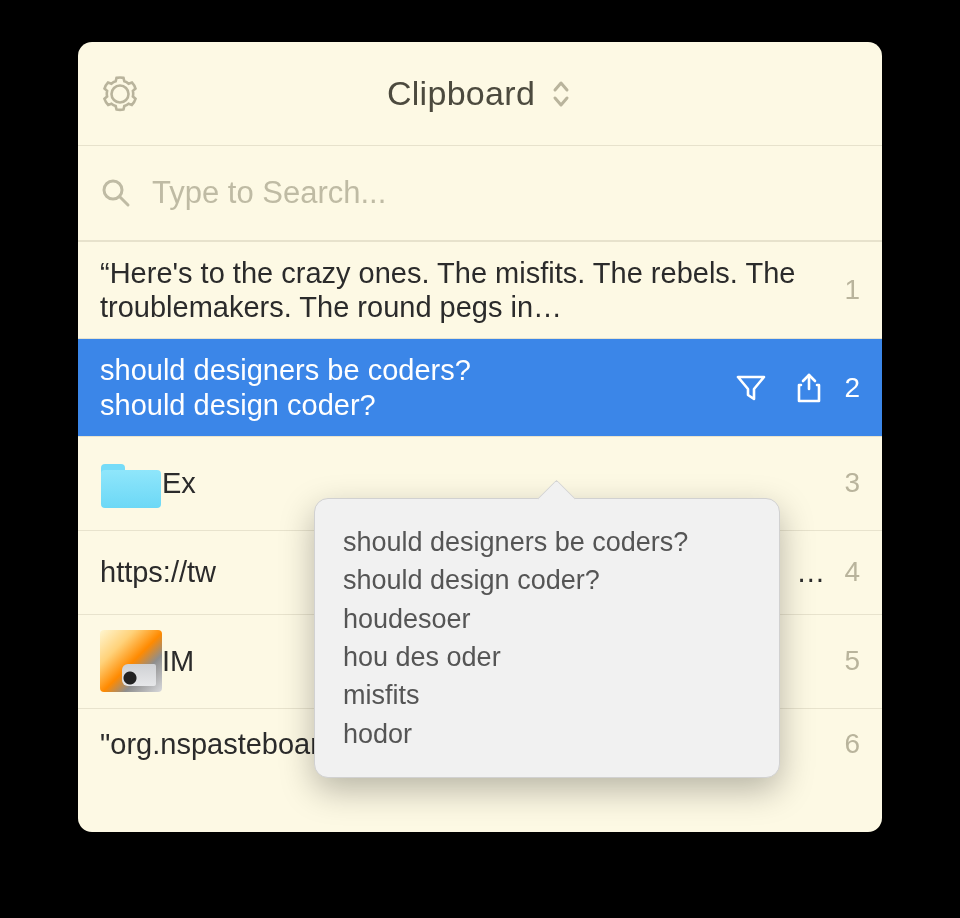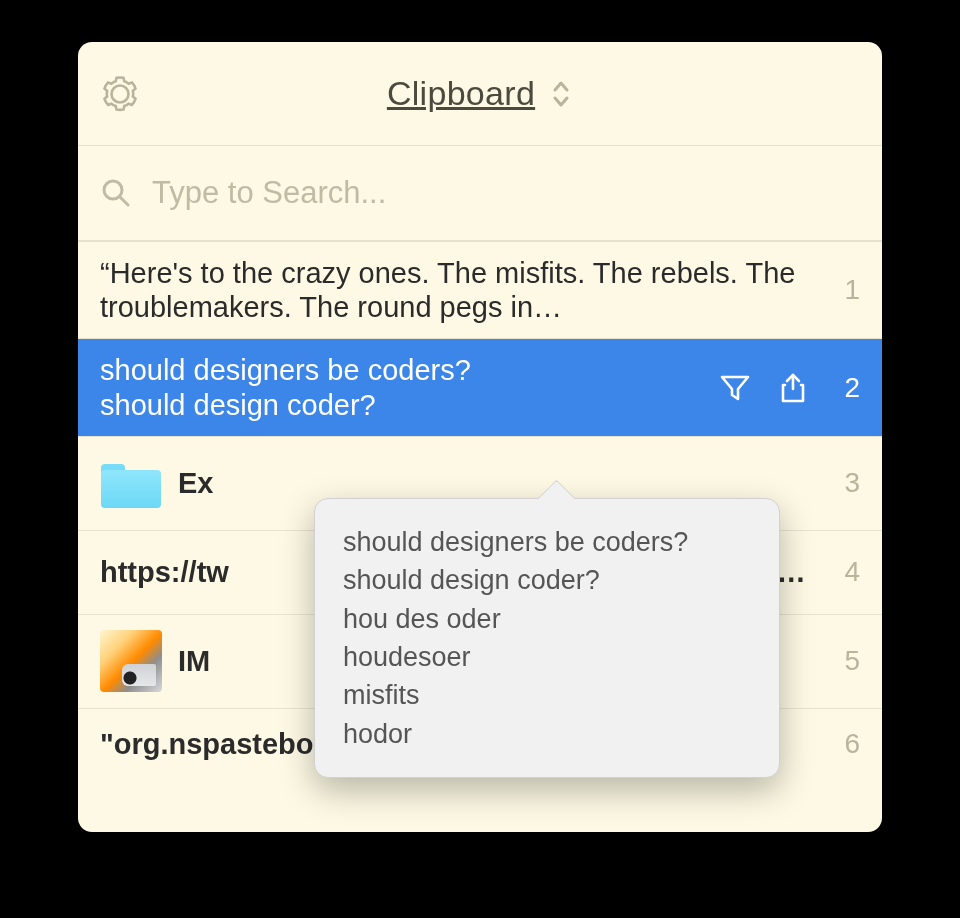--- a/index.html
+++ b/index.html
@@ -22,21 +22,20 @@
       border-bottom: 1px solid #e7e2cc;
     }
     .gear-wrap { width: 84px; display:flex; justify-content:center; }
     .title-wrap {
       flex: 1;
       display:flex;
       justify-content:center;
       align-items:center;
       gap: 14px;
       color: #4c4a3e;
-      text-decoration: underline;
     }
     .title {
       font-size: 34px; font-weight: 400; letter-spacing: 0.3px; color: #4c4a3e;
     }
     
     .search-row {
       height: 96px;
       display:flex;
       align-items:center;
       padding: 0 22px;
@@ -52,38 +51,36 @@
     }
     .search-input::placeholder { color: #bfbba4; }
     
     .list { }
     .item {
       display:flex;
       align-items:center;
       padding: 14px 22px 14px 22px;
       border-bottom: 1px solid #e8e3cd;
       min-height: 94px;
-      gap: 16px;
     }
     .item .content {
       flex:1;
       font-size: 29px;
       line-height: 1.18;
       color: #2b2b2b;
       overflow:hidden;
       display:-webkit-box;
       -webkit-line-clamp: 2;
       -webkit-box-orient: vertical;
       white-space: normal;
     }
     .item .content.oneline {
       white-space: nowrap;
       text-overflow: ellipsis;
       display:block;
-      font-weight:bold;
     }
     .item .idx {
       width: 34px; text-align:right;
       font-size: 28px;
       color: #b9b49c;
     }
     .item.selected {
       background: #3b86e8;
     }
     .item.selected .content { color: #fff; }
@@ -246,20 +243,20 @@
       <div class="item" style="border-bottom:none; min-height:70px;">
         <div class="content oneline">"org.nspasteboard.TransientType",</div>
         <div class="idx">6</div>
       </div>
 
     </div>
 
     <div class="popover">
       <div class="popover-line">should designers be coders?</div>
       <div class="popover-line">should design coder?</div>
+      <div class="popover-line">houdesoer</div>
       <div class="popover-line">hou des oder</div>
-      <div class="popover-line">houdesoer</div>
       <div class="popover-line">misfits</div>
       <div class="popover-line">hodor</div>
     </div>
 
   </div>
 </div>
 
 </body></html>

